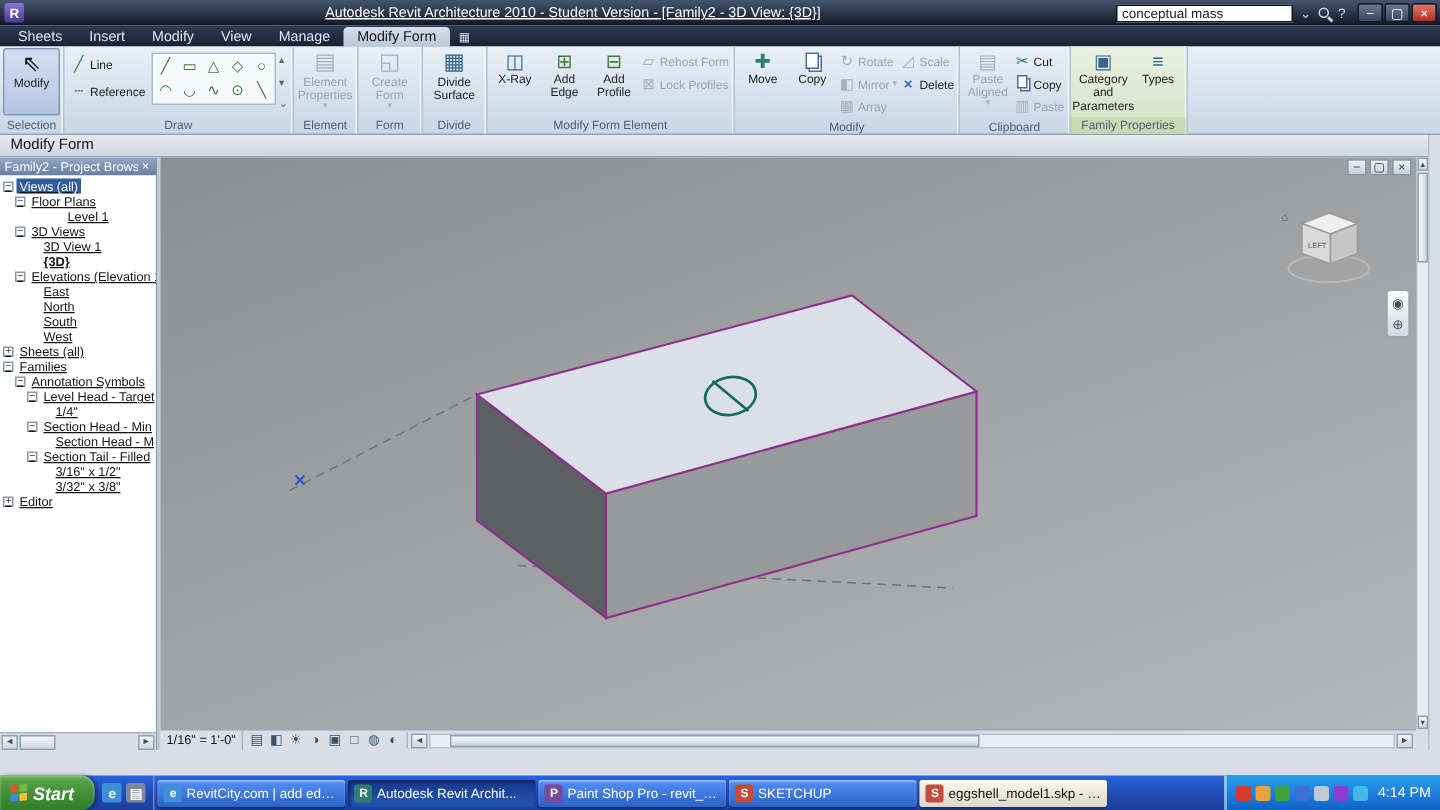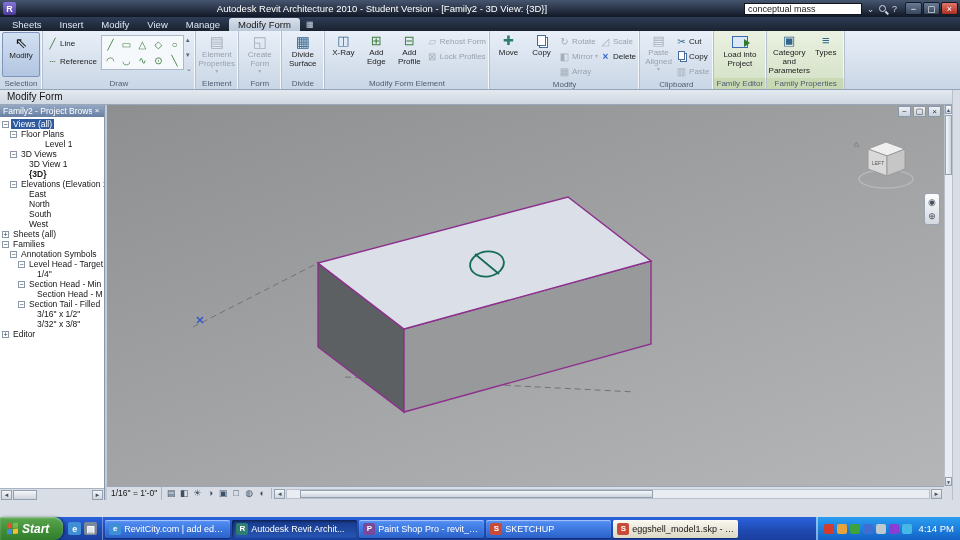--- a/index.html
+++ b/index.html
@@ -2,21 +2,21 @@
 <html><head>
 <meta charset="utf-8">
 <style>
 *{margin:0;padding:0;box-sizing:border-box;font-family:"Liberation Sans",sans-serif;}
 html,body{background:#555;}
 .screen{position:relative;width:960px;height:540px;overflow:hidden;background:#d9dee6;font-size:10px;color:#222;}
 
 
 .titlebar{position:absolute;left:0;top:0;width:960px;height:17px;background:linear-gradient(#46556f,#111826);display:flex;align-items:center;color:#fff;}
 .appicon{width:13px;height:13px;margin:0 4px 0 3px;background:linear-gradient(#8577d8,#4a3a9a);border-radius:2px;font-size:9px;font-weight:bold;display:flex;align-items:center;justify-content:center;flex:none;}
-.tb-title{flex:1;text-align:center;font-size:9.5px;white-space:nowrap;overflow:hidden;}
+.tb-title{flex:1;text-align:center;font-size:9.5px;white-space:nowrap;overflow:hidden;text-decoration:underline;}
 .searchwrap{display:flex;align-items:center;gap:3px;margin-right:3px;flex:none;}
 .search{width:118px;height:12px;font-size:9px;border:1px solid #10151f;padding:0 3px;background:#fff;color:#222;}
 .tb-ic{font-size:9px;color:#cfd8e6;width:11px;text-align:center;}
 .mag{width:7px;height:7px;border:1.5px solid #cfd8e6;border-radius:50%;position:relative;}
 .mag::after{content:"";position:absolute;width:4px;height:1.5px;background:#cfd8e6;transform:rotate(45deg);left:5px;top:6px;}
 .winbtns{display:flex;gap:1px;margin:0 2px;flex:none;}
 .wb{width:17px;height:13px;font-size:9px;display:flex;align-items:center;justify-content:center;background:linear-gradient(#6a7a94,#39465c);border:1px solid #141b28;border-radius:2px;color:#fff;}
 .wb.close{background:linear-gradient(#e2766a,#aa2f22);}
 
 
@@ -55,21 +55,21 @@
 
 
 .optionsbar{position:absolute;left:0;top:90px;width:960px;height:15px;background:linear-gradient(#e3e9f0,#cfd7e1);border-bottom:1px solid #9aa7b8;font-size:10px;line-height:14px;padding-left:7px;color:#141414;}
 
 
 .browser{position:absolute;left:0;top:105px;width:105px;height:395px;background:#fff;border-right:1px solid #8a97a8;display:flex;flex-direction:column;}
 .bcaption{height:12px;background:linear-gradient(#94a8c4,#687fa2);color:#fff;font-size:8.5px;line-height:12px;padding:0 2px 0 3px;display:flex;flex:none;}
 .bcaption .cap{flex:1;overflow:hidden;white-space:nowrap;}
 .bcaption .bx{width:10px;text-align:center;font-size:8px;}
 .tree{flex:1;overflow:hidden;background:#fff;padding-top:2px;}
-.trow{display:flex;align-items:center;height:10px;font-size:8.5px;white-space:nowrap;color:#141414;}
+.trow{display:flex;align-items:center;height:10px;font-size:8.5px;white-space:nowrap;color:#141414;text-decoration:underline;}
 .trow.sel .tlabel{background:#2f5a9e;color:#fff;}
 .trow.bold{font-weight:bold;}
 .exp{width:7px;height:7px;border:1px solid #8a97a8;background:#fff;font-size:7px;line-height:5px;text-align:center;margin-right:2px;flex:none;color:#333;}
 .exp.none{visibility:hidden;}
 .tlabel{padding:0 2px;overflow:hidden;}
 .bhscroll{height:12px;background:#d9dee6;border-top:1px solid #aab4c0;display:flex;align-items:center;padding:0 1px;flex:none;}
 .sbtn{width:11px;height:10px;background:linear-gradient(#f4f6f8,#cfd6de);border:1px solid #93a0b0;font-size:6px;text-align:center;line-height:8px;color:#44505e;flex:none;}
 .bthumb{width:24px;height:10px;background:linear-gradient(#f4f6f8,#cfd6de);border:1px solid #93a0b0;margin-left:1px;}
 .bh-spacer{flex:1;}
 .splitter{position:absolute;left:105px;top:105px;width:2px;height:395px;background:#c2ccd8;}
@@ -320,29 +320,20 @@
           </div>
           <div class="rsmall dis">
             <span class="ric">▥</span>
             <span>Paste</span>
           </div>
         </div>
       </div>
       <div class="plabel">Clipboard</div>
     </div>
 
-    <div class="rpanel green">
-      <div class="rcontent" style="justify-content:center">
-        <div class="rbig">
-          <span class="ric"><span class="loadic"></span></span>
-          <span>Load into Project</span>
-        </div>
-      </div>
-      <div class="plabel">Family Editor</div>
-    </div>
 
     <div class="rpanel green">
       <div class="rcontent">
         <div class="rmed" style="width:40px">
           <span class="ric icb">▣</span>
           <span>Category and Parameters</span>
         </div>
         <div class="rmed">
           <span class="ric icb">≡</span>
           <span>Types</span>

